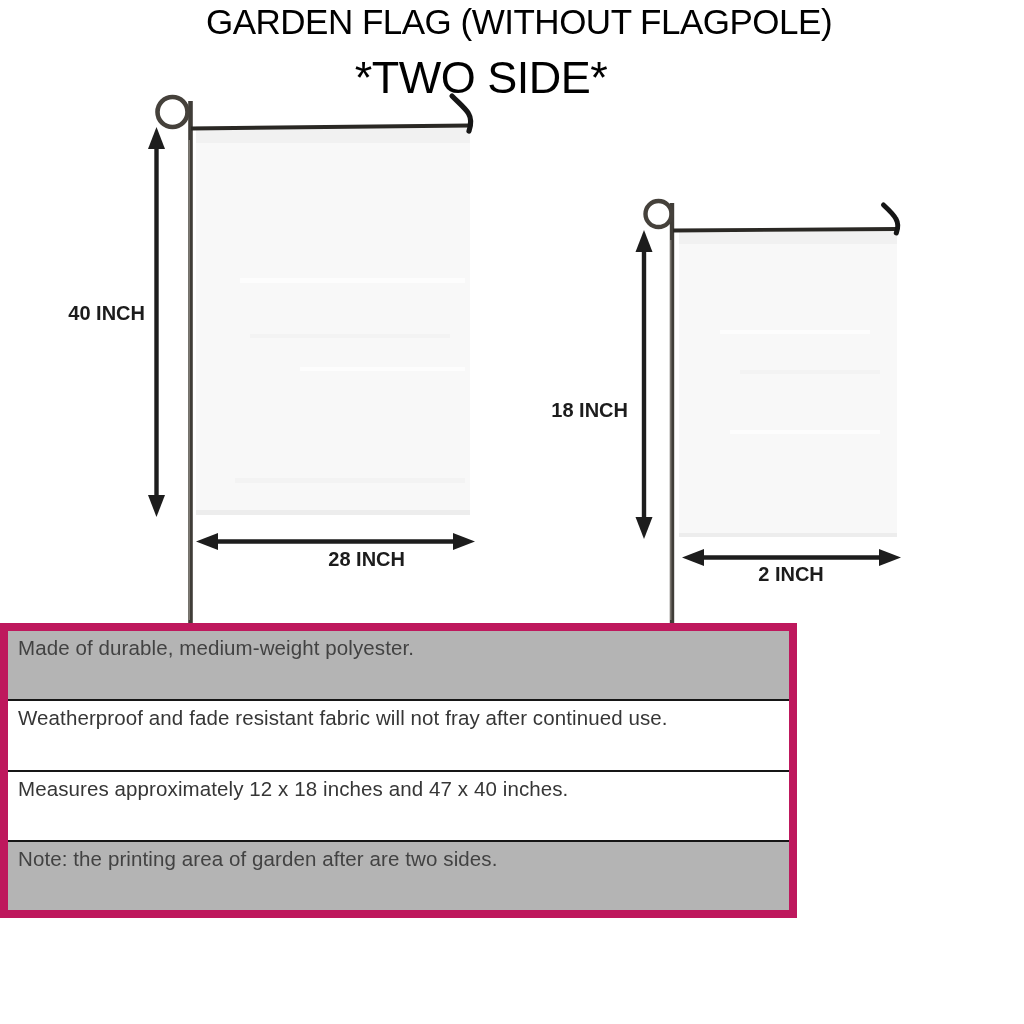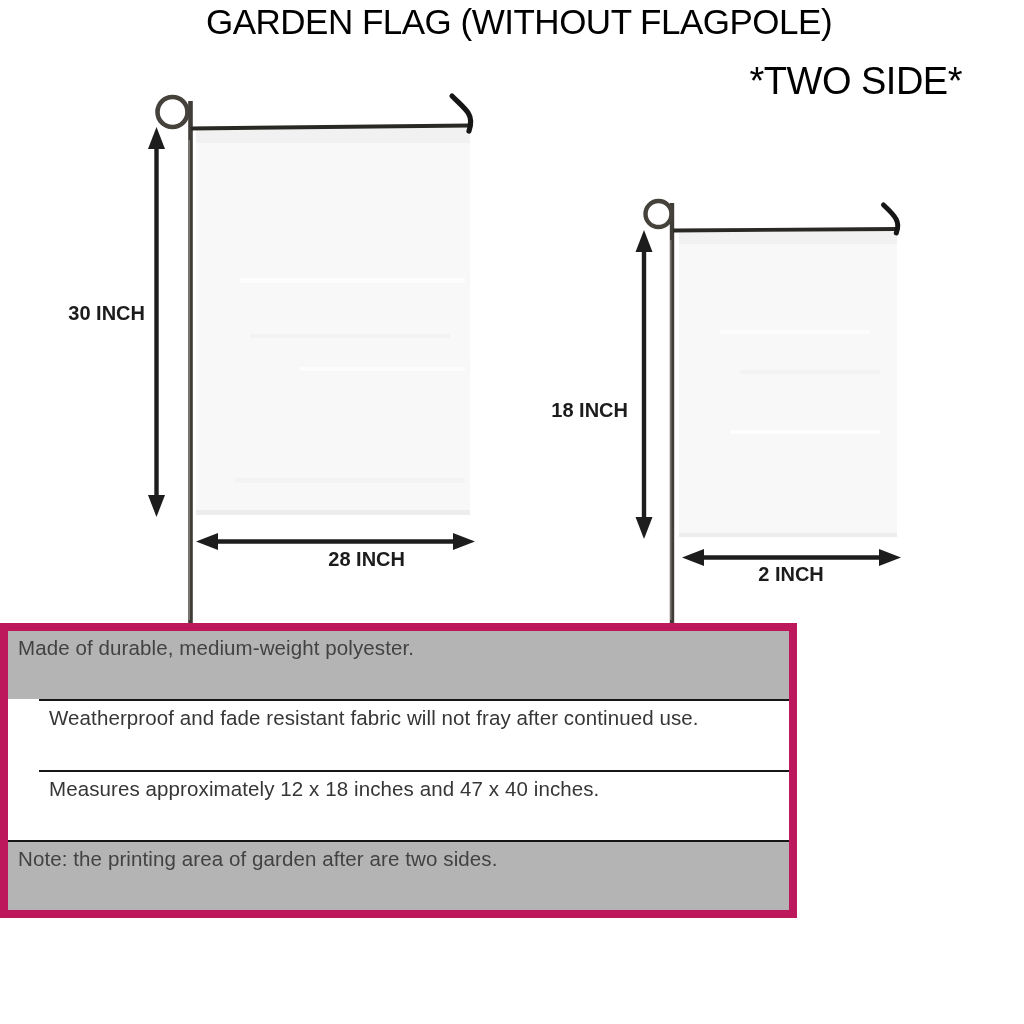--- a/index.html
+++ b/index.html
@@ -25,25 +25,24 @@
     color: #000000;
     font-weight: 400;
     line-height: 1.1;
   }
   .title-line1 {
     font-size: 35px;
     letter-spacing: -0.5px;
     margin-left: 14px;
   }
   .title-line2 {
-    font-size: 38px;
+    font-size: 45px;
     letter-spacing: -0.5px;
-    margin-top: 19px;
+    margin-top: 11px;
     margin-right: 62px;
-    text-align: right;
   }
   
   .diagram {
     position: absolute;
     top: 0; left: 0;
     width: 1024px;
     height: 1024px;
     z-index: 1;
   }
   .dim-label {
@@ -78,33 +77,33 @@
     box-sizing: border-box;
     padding: 5px 10px 0 10px;
     font-size: 20.5px;
     letter-spacing: 0.1px;
     color: #424242;
     overflow: hidden;
     white-space: nowrap;
   }
   .spec-row + .spec-row { border-top: 2px solid #161616; }
   .spec-row.gray  { background: #b4b4b4; }
-  .spec-row.white { background: #ffffff; color: #363636; margin-left: 31px; }
+  .spec-row.white { background: #ffffff; color: #363636; }
 </style>
 </head>
 <body>
 
 <div id="stage">
 
   <div class="title-block">
     <div class="title-line1">GARDEN FLAG (WITHOUT FLAGPOLE)</div>
     <div class="title-line2">*TWO SIDE*</div>
   </div>
 
-  <div id="label-40" class="dim-label">30 INCH</div>
+  <div id="label-40" class="dim-label">40 INCH</div>
   <div id="label-28" class="dim-label">28 INCH</div>
   <div id="label-18" class="dim-label">18 INCH</div>
   <div id="label-12" class="dim-label">2 INCH</div>
 
   <div class="diagram">
     <svg width="1024" height="1024" viewBox="0 0 1024 1024" xmlns="http://www.w3.org/2000/svg">
 
       <g>
         <rect x="196" y="126" width="274" height="389" fill="#f8f8f8"></rect>
         <rect x="196" y="126" width="274" height="17" fill="#f1f1f1"></rect>

